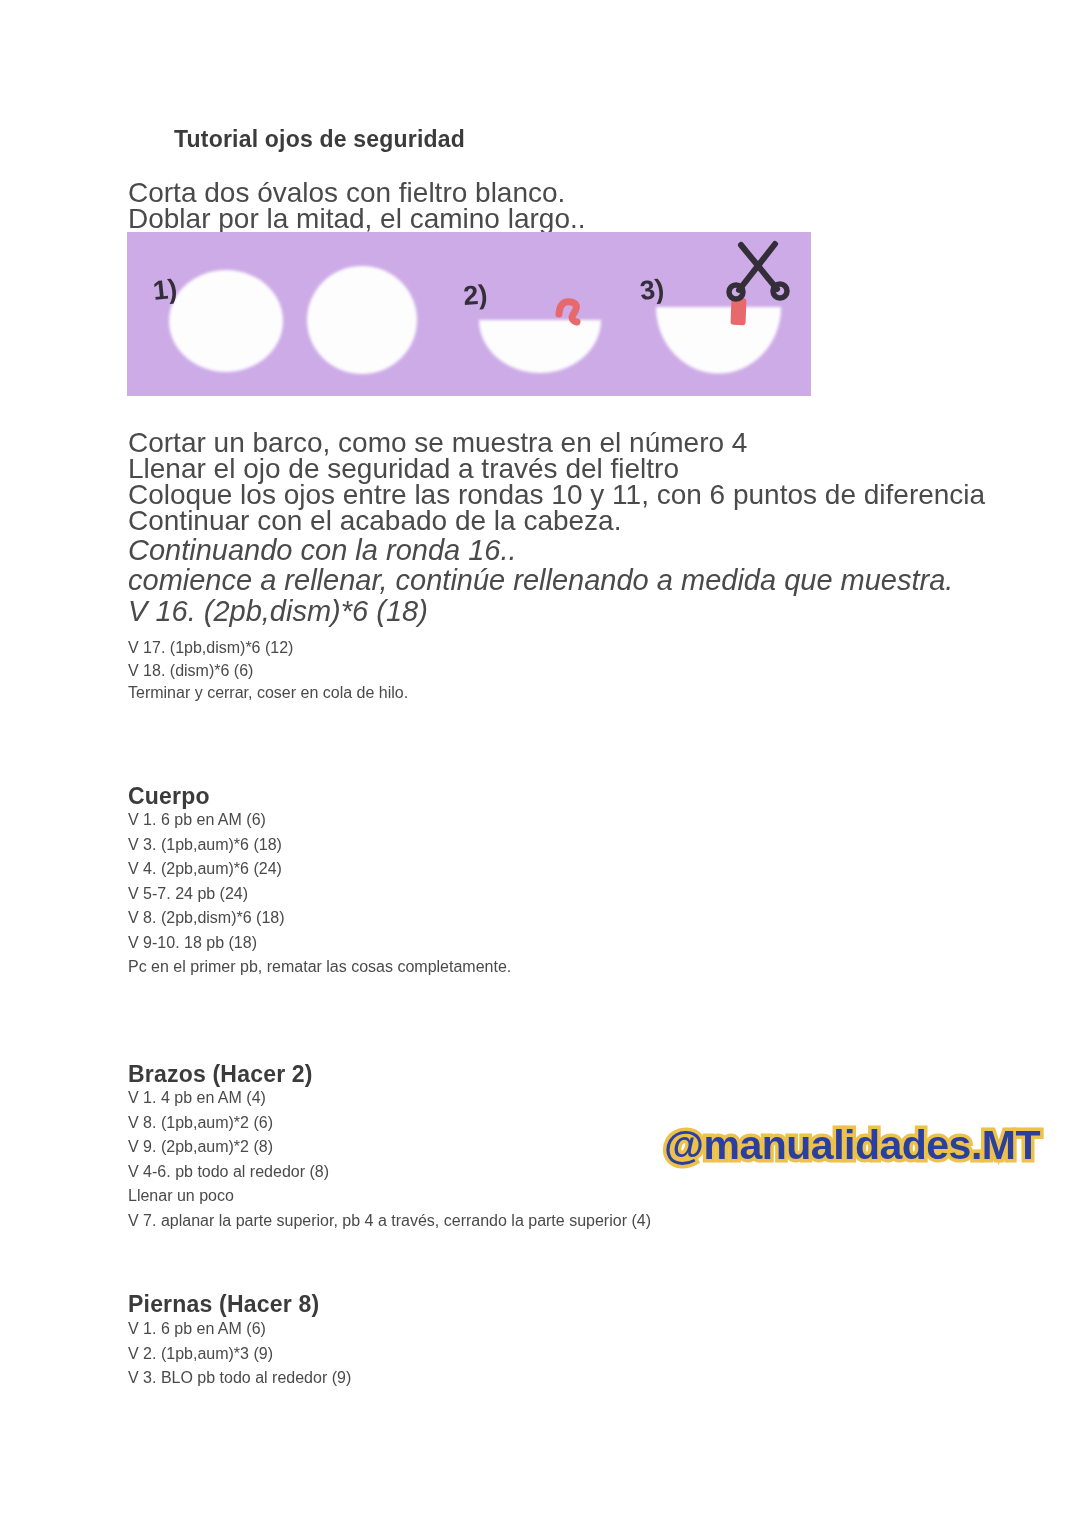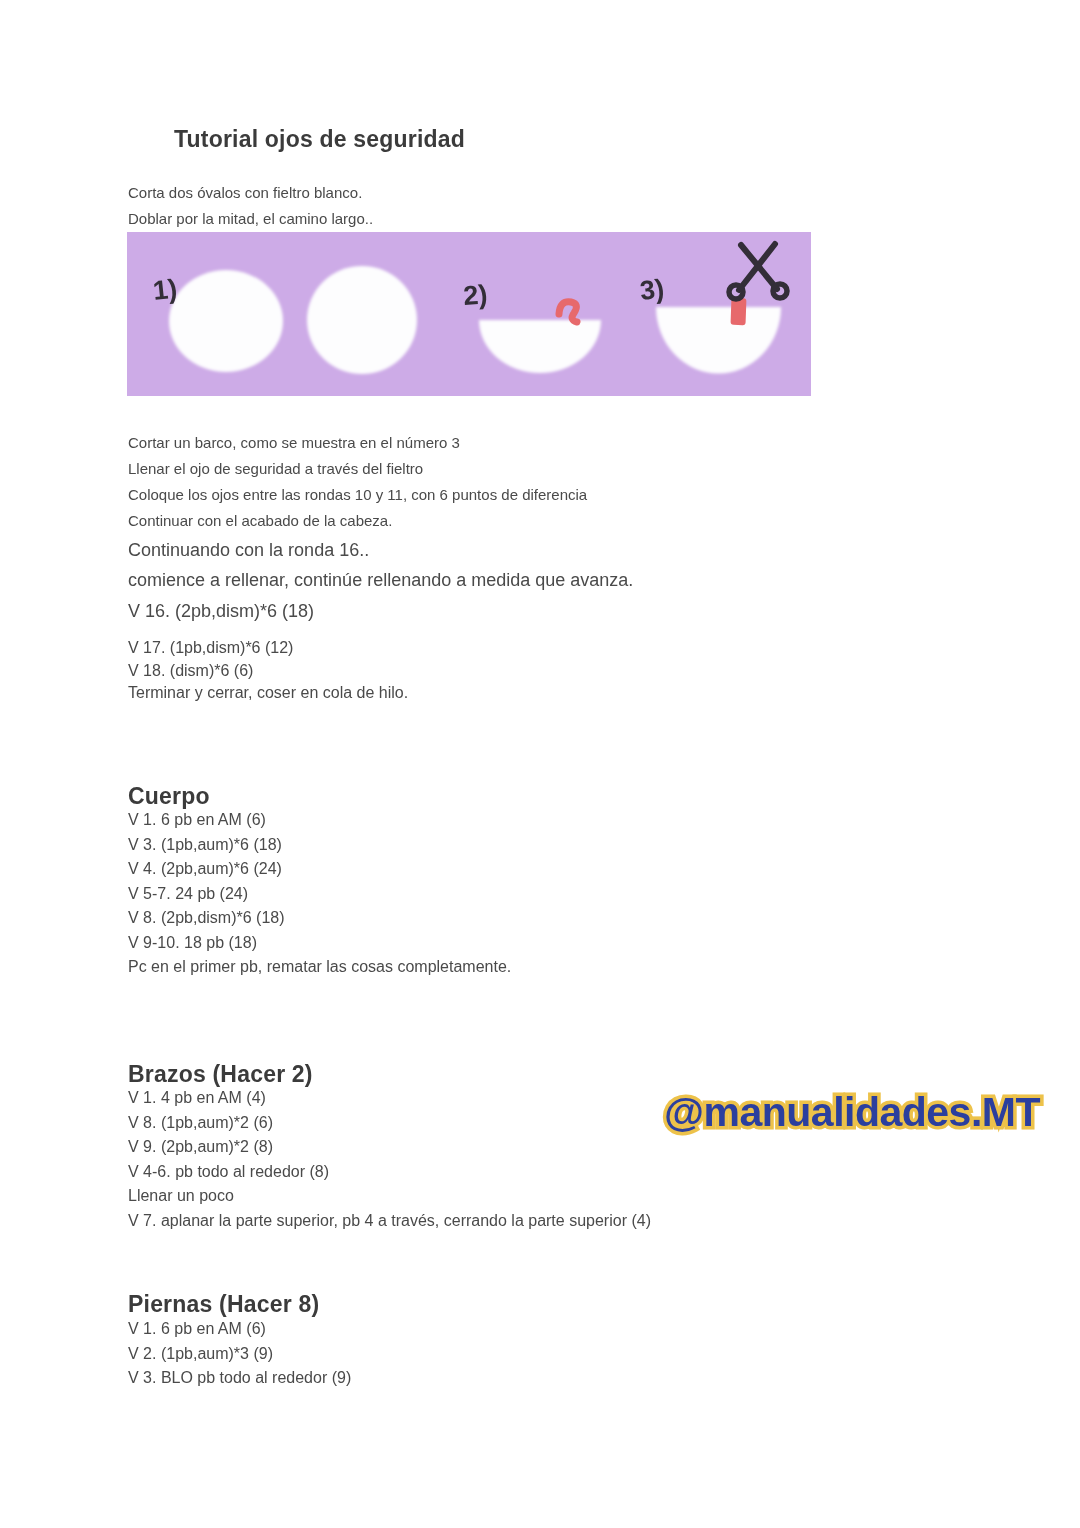--- a/index.html
+++ b/index.html
@@ -7,33 +7,33 @@
     width:1080px;height:1528px;
     background:#ffffff;
     font-family:"Liberation Sans", sans-serif;
     color:#4a4a4a;
     position:relative;
     overflow:hidden;
   }
   .abs{position:absolute;left:128px;white-space:nowrap;}
   .title{font-size:23px;font-weight:700;color:#3b3b3b;letter-spacing:0.2px;margin-left:46px;}
   .heading{font-size:23px;font-weight:700;color:#3b3b3b;letter-spacing:0.2px;margin-top:31px;}
-  .para{font-size:15px;line-height:26px;}
+  .para{font-size:28px;line-height:26px;}
   .para div{white-space:nowrap;}
   .list{font-size:16px;line-height:24.5px;}
   .list div{white-space:nowrap;}
-  .single{font-size:18px;line-height:26px;}
+  .single{font-size:29px;line-height:26px;font-style:italic;}
   .figure{
     position:absolute;left:127px;top:232px;
     width:684px;height:164px;
     background:#cdabe7;
   }
   .figure svg{display:block;width:684px;height:164px;}
   .watermark{
-    position:absolute;left:664px;top:1089px;
+    position:absolute;left:664px;top:1122px;
     font-size:41px;font-weight:700;letter-spacing:-0.5px;
     color:#2b3f9e;
     -webkit-text-stroke:7px #edc24a;
     paint-order:stroke fill;
     white-space:nowrap;
   }
 </style>
 </head>
 <body>
 
@@ -72,28 +72,28 @@
     <g stroke="#332e38" stroke-width="6" stroke-linecap="round" fill="none">
       <path d="M 612 58 L 648 12"></path>
       <path d="M 614 13 L 650 57"></path>
       <circle cx="609" cy="60" r="7" stroke-width="5.5"></circle>
       <circle cx="653" cy="59" r="7" stroke-width="5.5"></circle>
     </g>
   </svg>
 </div>
 
 <div class="abs para" style="top:430px">
-  <div>Cortar un barco, como se muestra en el número 3</div>
+  <div>Cortar un barco, como se muestra en el número 4</div>
   <div>Llenar el ojo de seguridad a través del fieltro</div>
   <div>Coloque los ojos entre las rondas 10 y 11, con 6 puntos de diferencia</div>
   <div>Continuar con el acabado de la cabeza.</div>
 </div>
 
 <div class="abs single" style="top:537px">Continuando con la ronda 16..</div>
-<div class="abs single" style="top:567px">comience a rellenar, continúe rellenando a medida que avanza.</div>
+<div class="abs single" style="top:567px">comience a rellenar, continúe rellenando a medida que muestra.</div>
 <div class="abs single" style="top:598px">V 16. (2pb,dism)*6 (18)</div>
 
 <div class="abs list" style="top:637px">
   <div style="line-height:22.5px">V 17. (1pb,dism)*6 (12)</div>
   <div style="line-height:22.5px">V 18. (dism)*6 (6)</div>
   <div style="line-height:22.5px">Terminar y cerrar, coser en cola de hilo.</div>
 </div>
 
 <div class="abs heading" style="top:752px">Cuerpo</div>
 <div class="abs list" style="top:808px">

